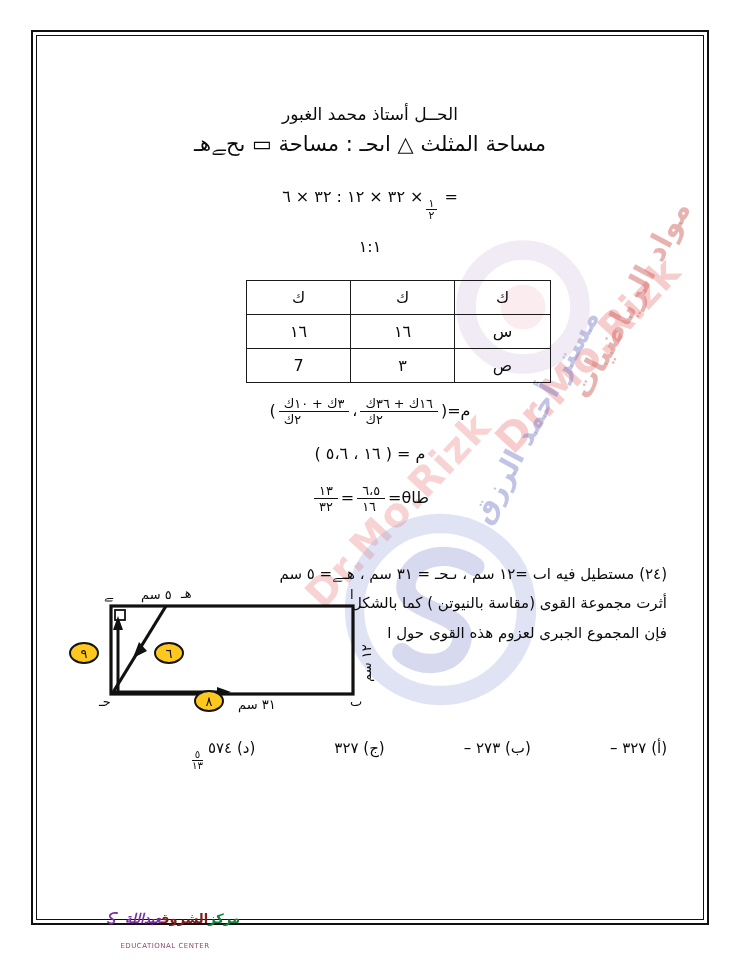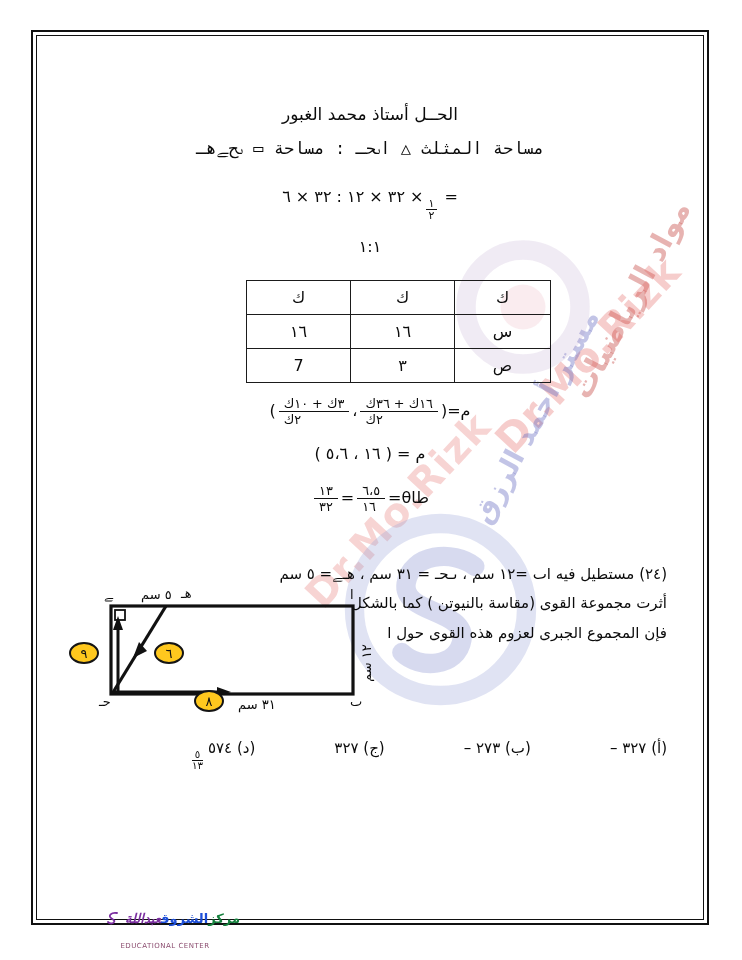--- a/index.html
+++ b/index.html
@@ -95,23 +95,22 @@
     text-align: center;
     direction: rtl;
     white-space: nowrap;
   }
   #doc-title {
     top: 72px;
     font-size: 17px;
     letter-spacing: 0.2px;
   }
   #area-relation {
-    top: 106px;
-    font-size: 17px;
-    font-family: Liberation Mono, monospace;
+    top: 100px;
+    font-size: 21px;
   }
   #area-compute {
     top: 155px;
     font-size: 16px;
   }
   #area-ratio {
     top: 205px;
     font-size: 16px;
   }
 
@@ -253,21 +252,21 @@
   }
   #footer-logo-sub {
     font-size: 7px;
     color: #8a4b6e;
     letter-spacing: 0.5px;
     margin-top: 16px;
     text-align: center;
     direction: ltr;
   }
   .fl-a { color: #7b2fa0; font-style: italic; }
-  .fl-b { color: #1d4ed8; }
+  .fl-b { color: #7f1d1d; }
   .fl-c { color: #15803d; }
 </style>
 </head>
 <body>
 
 <div id="page-sheet">
   <div id="page-inner-border"></div>
 
   <div class="wm" id="wm-arabic-1">مواد الرياضيات</div>
   <div class="wm" id="wm-rizk-1">Dr.Mo.Rizk</div>

